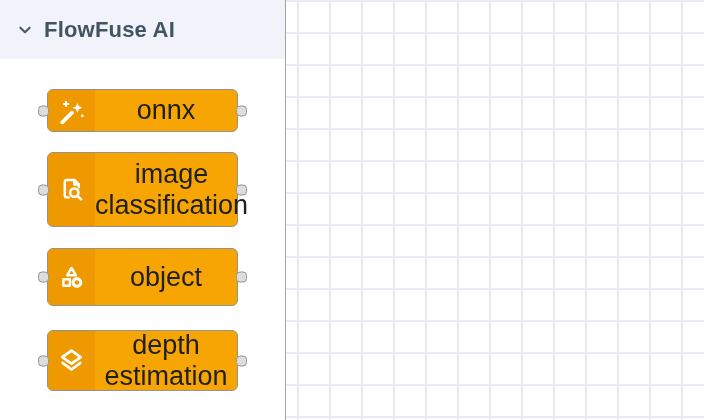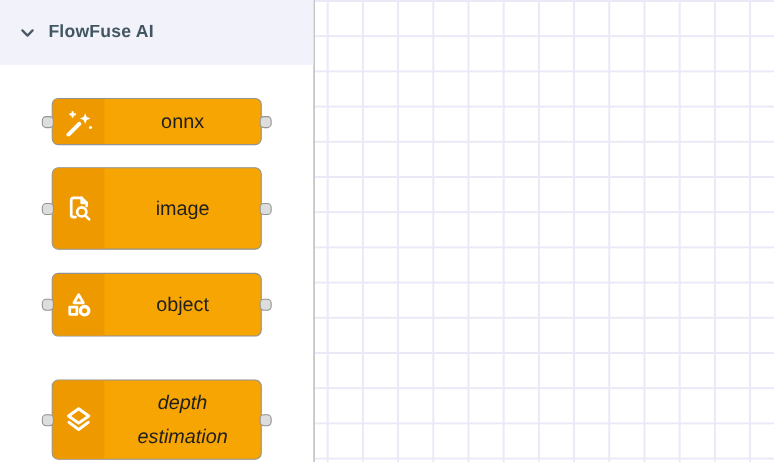--- a/index.html
+++ b/index.html
@@ -29,43 +29,43 @@
   .sidebar{
     position:absolute;left:0;top:0;width:286px;height:420px;
     background:var(--sidebar_bg);border-right:1px solid var(--sidebar_border);
   }
   .category-header{
     position:absolute;left:0;top:0;width:285px;height:59px;
     background:var(--header_bg);display:flex;align-items:center;cursor:pointer;
   }
   .category-header .chev{margin-left:18px;display:flex;align-items:center;}
   .category-label{
-    margin-left:12px;font-size:16px;font-weight:bold;color:var(--header_text);
+    margin-left:12px;font-size:22px;font-weight:bold;color:var(--header_text);
     letter-spacing:.2px;
   }
 
   
   .pnode{
     position:absolute;left:47px;width:191px;
     background:var(--node_fill);
     border:1px solid var(--node_border);border-radius:6px;
     display:flex;cursor:grab;
   }
   .pnode .icon-region{
     width:47px;flex:0 0 47px;background:var(--node_icon_region);
     border-radius:5px 0 0 5px;display:flex;align-items:center;justify-content:center;
   }
   .pnode .label-region{
     flex:1;display:flex;flex-direction:column;align-items:center;justify-content:center;
-    font-size:18px;line-height:31px;color:var(--node_text);text-align:left;
+    font-size:27px;line-height:31px;color:var(--node_text);text-align:left;
   }
   .pnode-onnx{top:89px;height:43px;}
   .pnode-image-classification{top:152px;height:75px;}
   .pnode-object-detection{top:248px;height:58px;}
-  .pnode-depth-estimation{top:345px;height:73px;font-style:italic;}
+  .pnode-depth-estimation{top:330px;height:61px;}
 
   .port{
     position:absolute;top:50%;transform:translateY(-50%);
     width:11px;height:11px;background:var(--port_fill);
     border:1.5px solid var(--port_border);border-radius:4px;
   }
   .port.in{left:-10px;}
   .port.out{right:-10px;}
 
   .nicon{display:block;}
@@ -110,20 +110,21 @@
       <div class="icon-region">
         <svg class="nicon" width="27" height="29" viewBox="0 0 24 24" fill="none" stroke="#fff" stroke-width="2.2" stroke-linecap="round" stroke-linejoin="round">
           <path d="M9.5 19 H8 Q6 19 6 17 V5.5 Q6 3.5 8 3.5 H14.5 L18.5 7.5 V10"></path>
           <path d="M14.5 3.5 V7.5 H18.5"></path>
           <circle cx="14.5" cy="14.8" r="3.7"></circle>
           <line x1="17.3" y1="17.6" x2="20.5" y2="20.8"></line>
         </svg>
       </div>
       <div class="label-region">
         <span>image</span>
+        <span>classification</span>
       </div>
       <span class="port out"></span>
     </div>
 
     <div class="pnode pnode-object-detection">
       <span class="port in"></span>
       <div class="icon-region">
         <svg class="nicon" width="27" height="29" viewBox="0 0 24 24" fill="none" stroke="#fff" stroke-linejoin="round">
           <path d="M12 3.5 L15.8 10 H8.2 Z" stroke-width="2.2"></path>
           <rect x="4.8" y="13.5" width="5.8" height="5.8" stroke-width="2.2"></rect>

